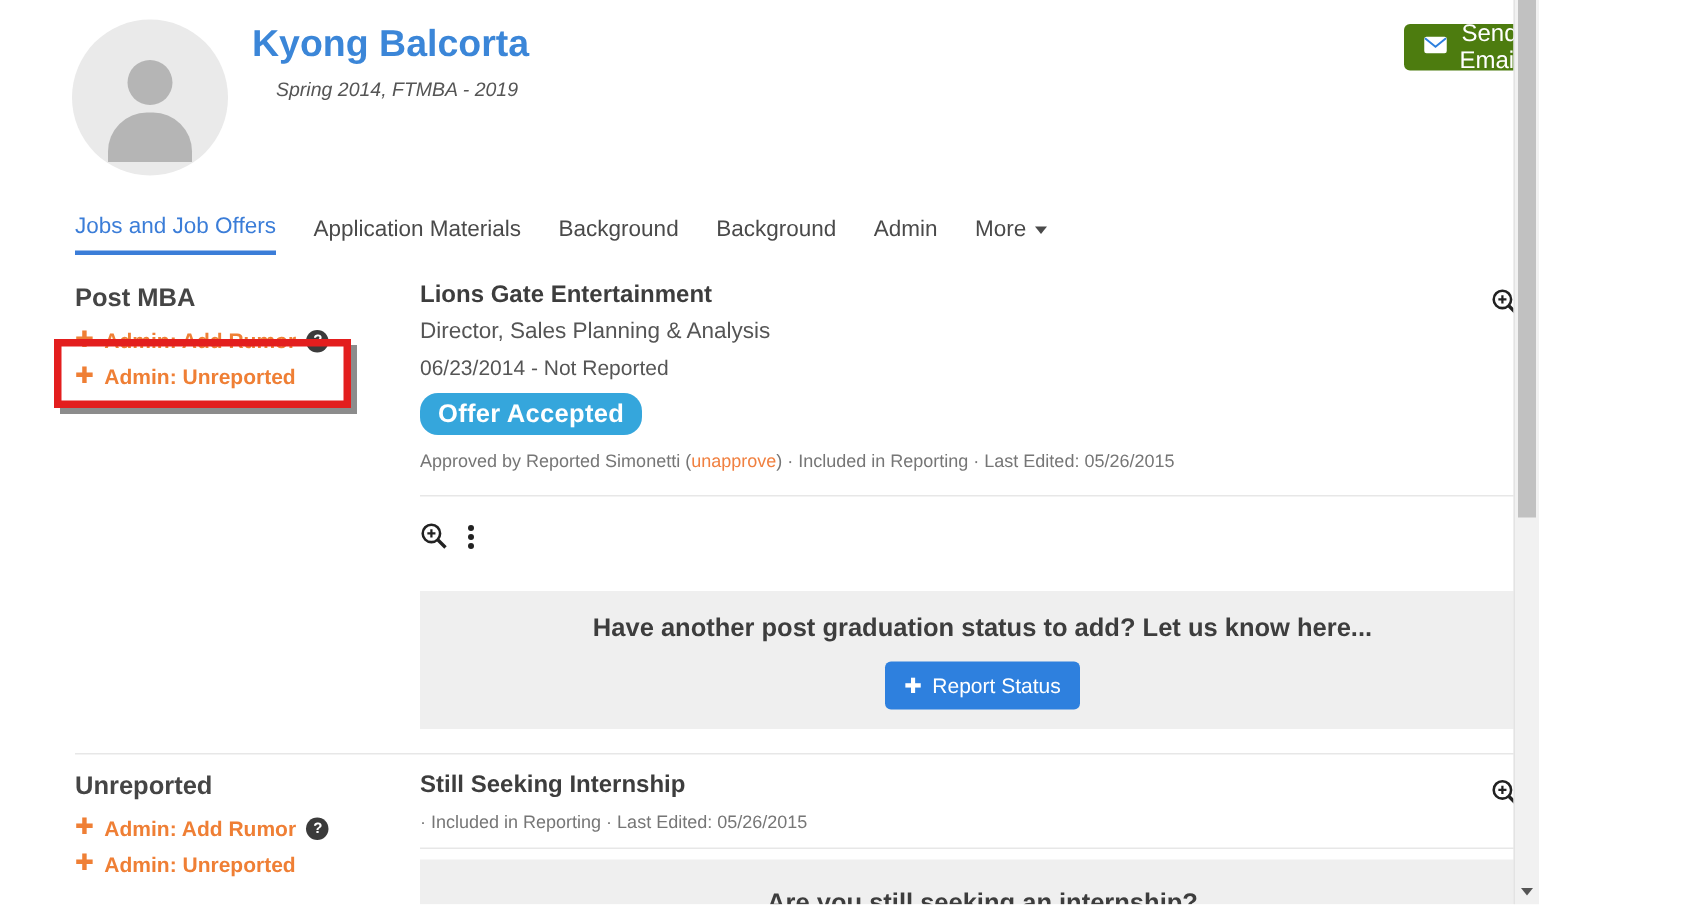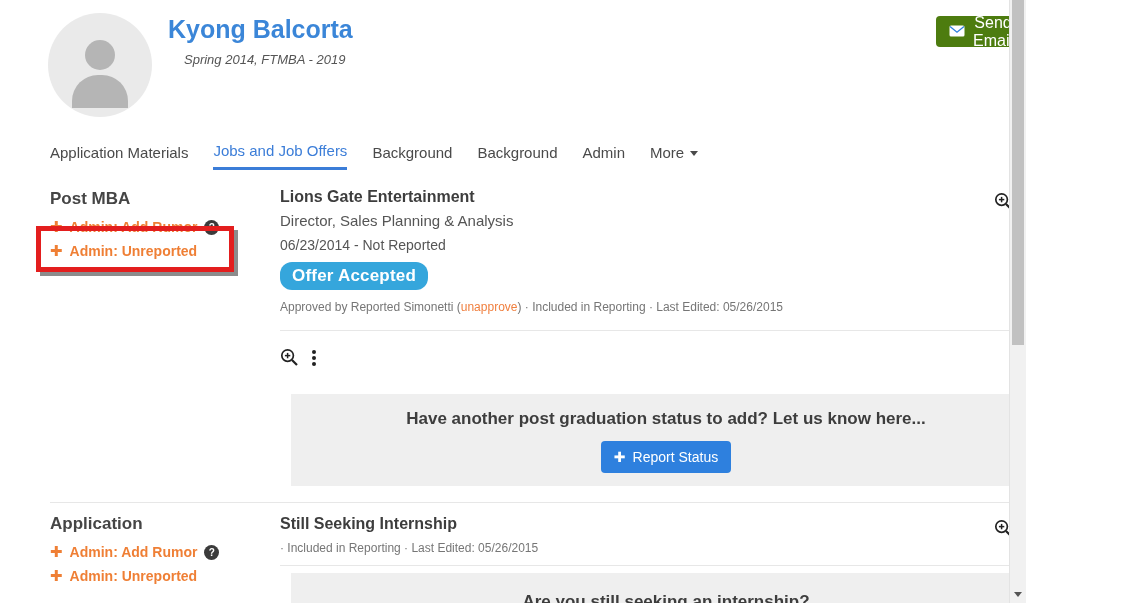--- a/index.html
+++ b/index.html
@@ -91,21 +91,21 @@
   .icon-btn { cursor: pointer; background: none; border: none; padding: 0; }
   .kebab { display: flex; flex-direction: column; gap: 2px; padding-top: 2px; }
   .kebab i { width: 4px; height: 4px; border-radius: 50%; background: #222222; }
 
   .hr { border: none; border-top: 1px solid #e7e7e7; margin: 0; }
   .divider-entries { position: absolute; left: 280px; width: 750px; }
   .divider-section { position: absolute; left: 50px; width: 980px; }
 
   
   .prompt-box {
-    position: absolute; left: 291px; width: 750px;
+    position: absolute; left: 280px; width: 750px;
     background: #efefef; text-align: center;
   }
   .prompt-message { padding-top: 15px; font-size: 17px; font-weight: 600; color: #3d3d3d; }
   .report-status-btn {
     margin: 12px auto 0; display: inline-flex; align-items: center; gap: 7px;
     background: #2e80de; border: none; border-radius: 4px;
     color: #ffffff; font-size: 14px; font-family: inherit;
     padding: 8px 13px; cursor: pointer;
   }
   .prompt-box.clipped { top: 573px; height: 30px; overflow: hidden; }
@@ -141,25 +141,25 @@
     <span>
       <svg width="16" height="12" viewBox="0 0 16 12">
           <rect x="0.5" y="0.5" width="15" height="11" rx="1.5" fill="#ffffff"></rect>
           <path d="M1 1.5 L8 7.2 L15 1.5" fill="none" stroke="#2e80de" stroke-width="1.3"></path>
         </svg>
     </span>
     <span>Send Email</span>
   </button>
 
   <div class="tabs">
-    <div class="tab">
-        <span>Application Materials</span>
-      </div>
     <div class="tab active">
         <span>Jobs and Job Offers</span>
+      </div>
+    <div class="tab">
+        <span>Application Materials</span>
       </div>
     <div class="tab">
         <span>Background</span>
       </div>
     <div class="tab">
         <span>Background</span>
       </div>
     <div class="tab">
         <span>Admin</span>
       </div>
@@ -238,21 +238,21 @@
     <div class="prompt-message">Have another post graduation status to add? Let us know here...</div>
     <button class="report-status-btn">
       <span>✚</span>
       <span>Report Status</span>
     </button>
   </div>
 
   <hr class="hr divider-section" style="top:502px">
 
   <div class="side-col" style="top:514px">
-    <h2>Application</h2>
+    <h2>Unreported</h2>
     <div class="admin-link" style="margin-top:10px">
       <span class="plus-glyph">✚</span>
       <span>Admin: Add Rumor</span>
       <span class="help-icon">?</span>
     </div>
     <div class="admin-link" style="margin-top:8px">
       <span class="plus-glyph">✚</span>
       <span>Admin: Unreported</span>
     </div>
   </div>

